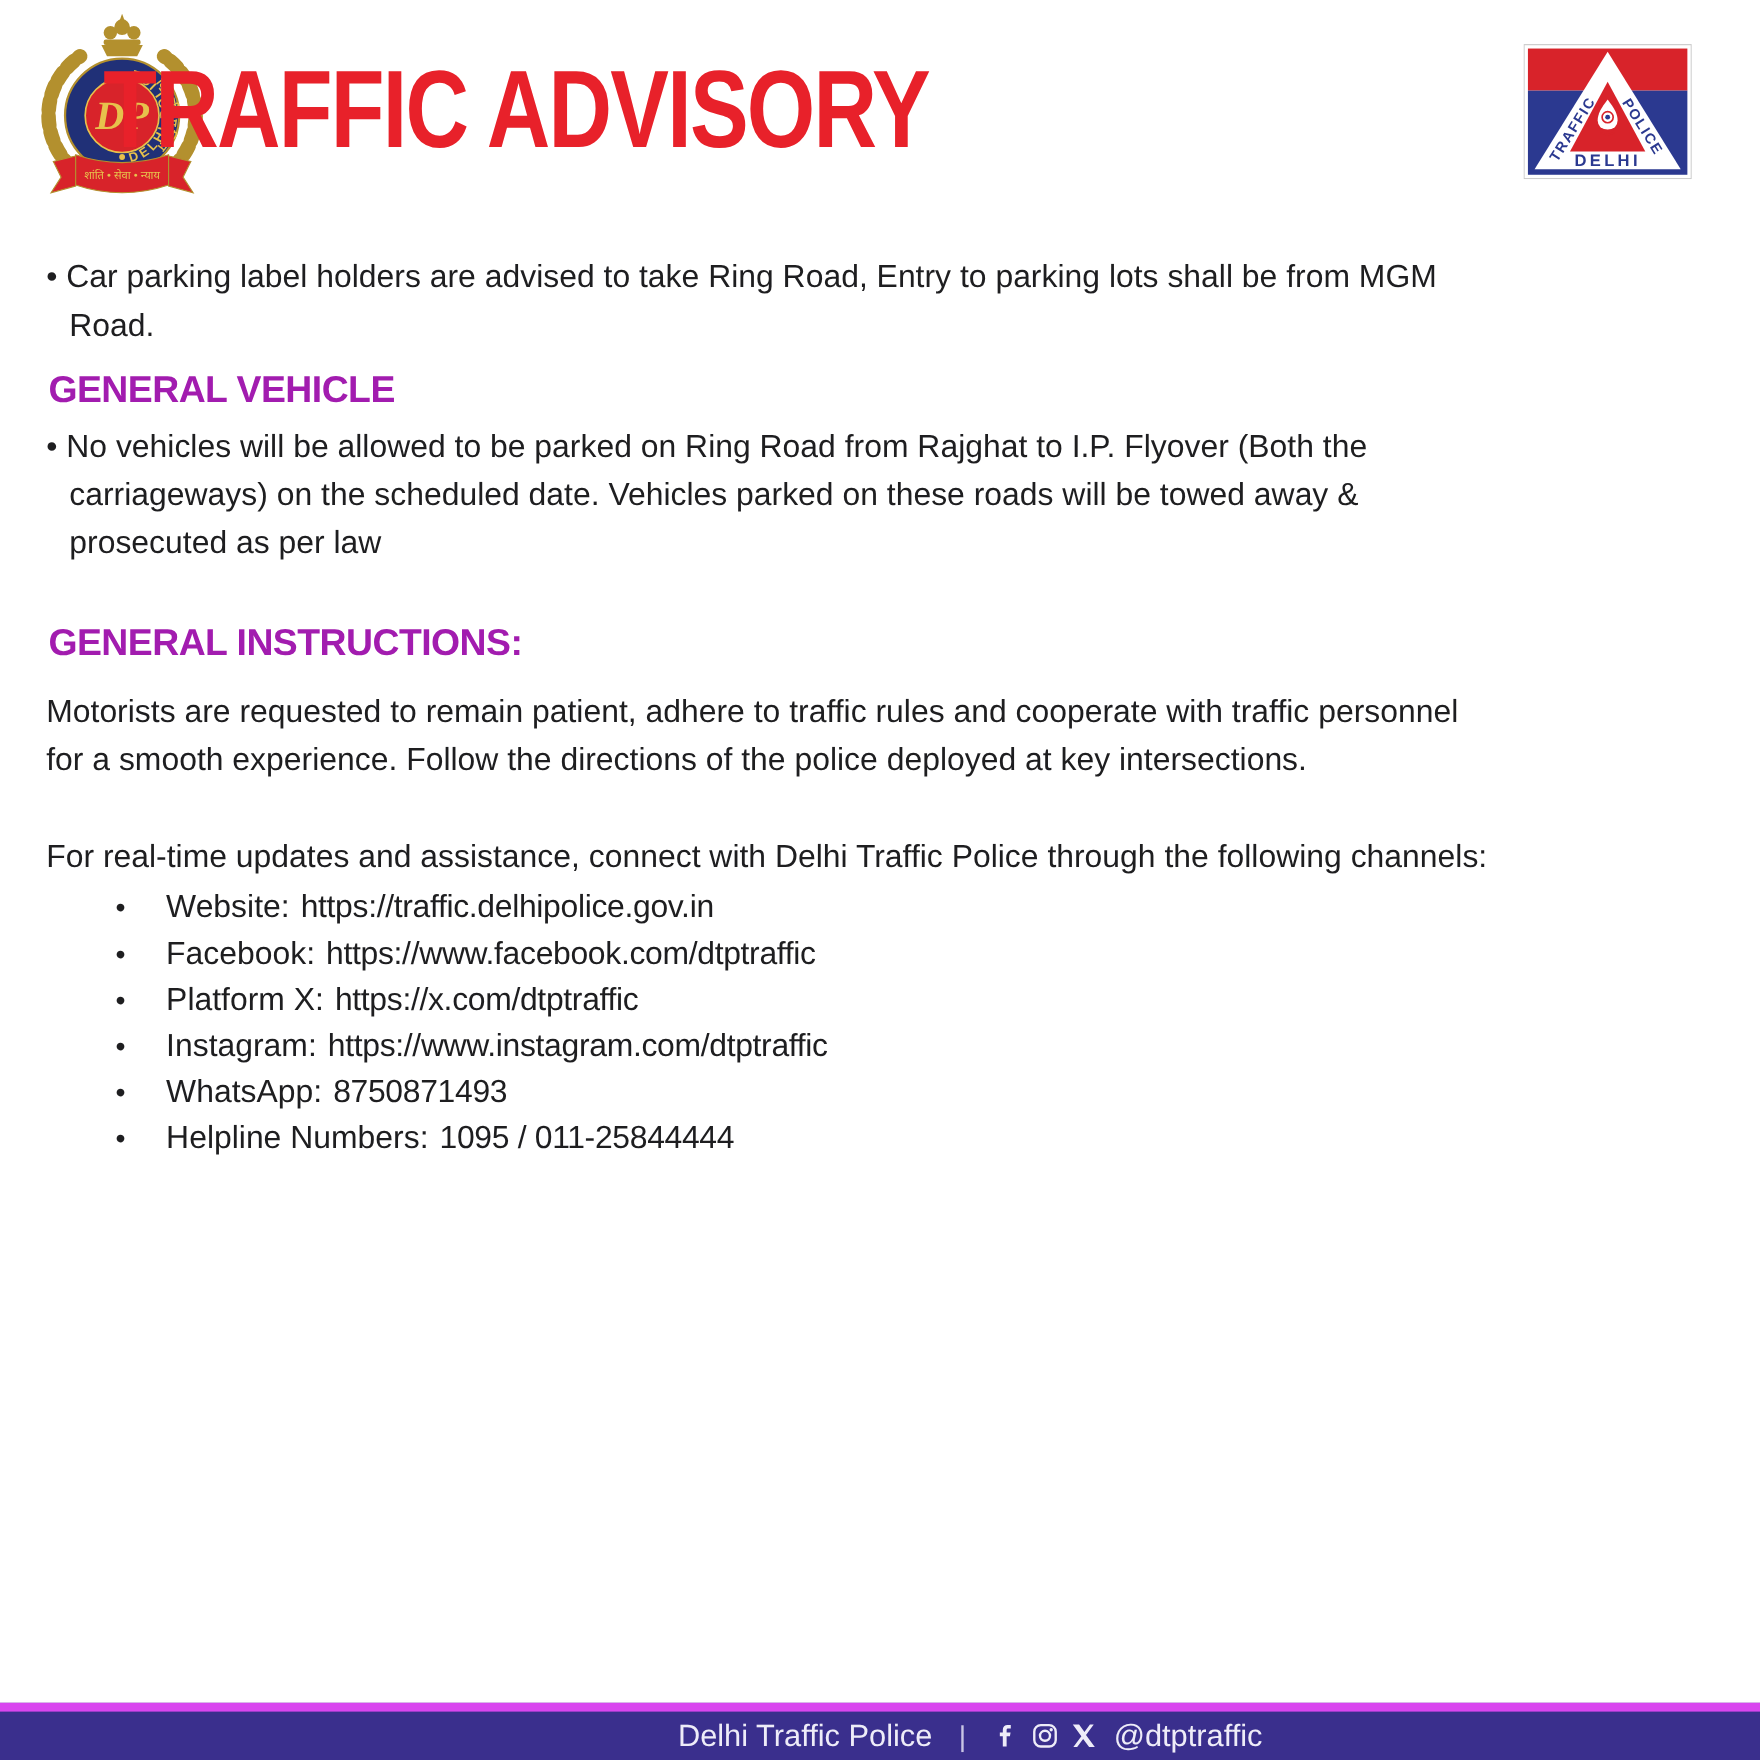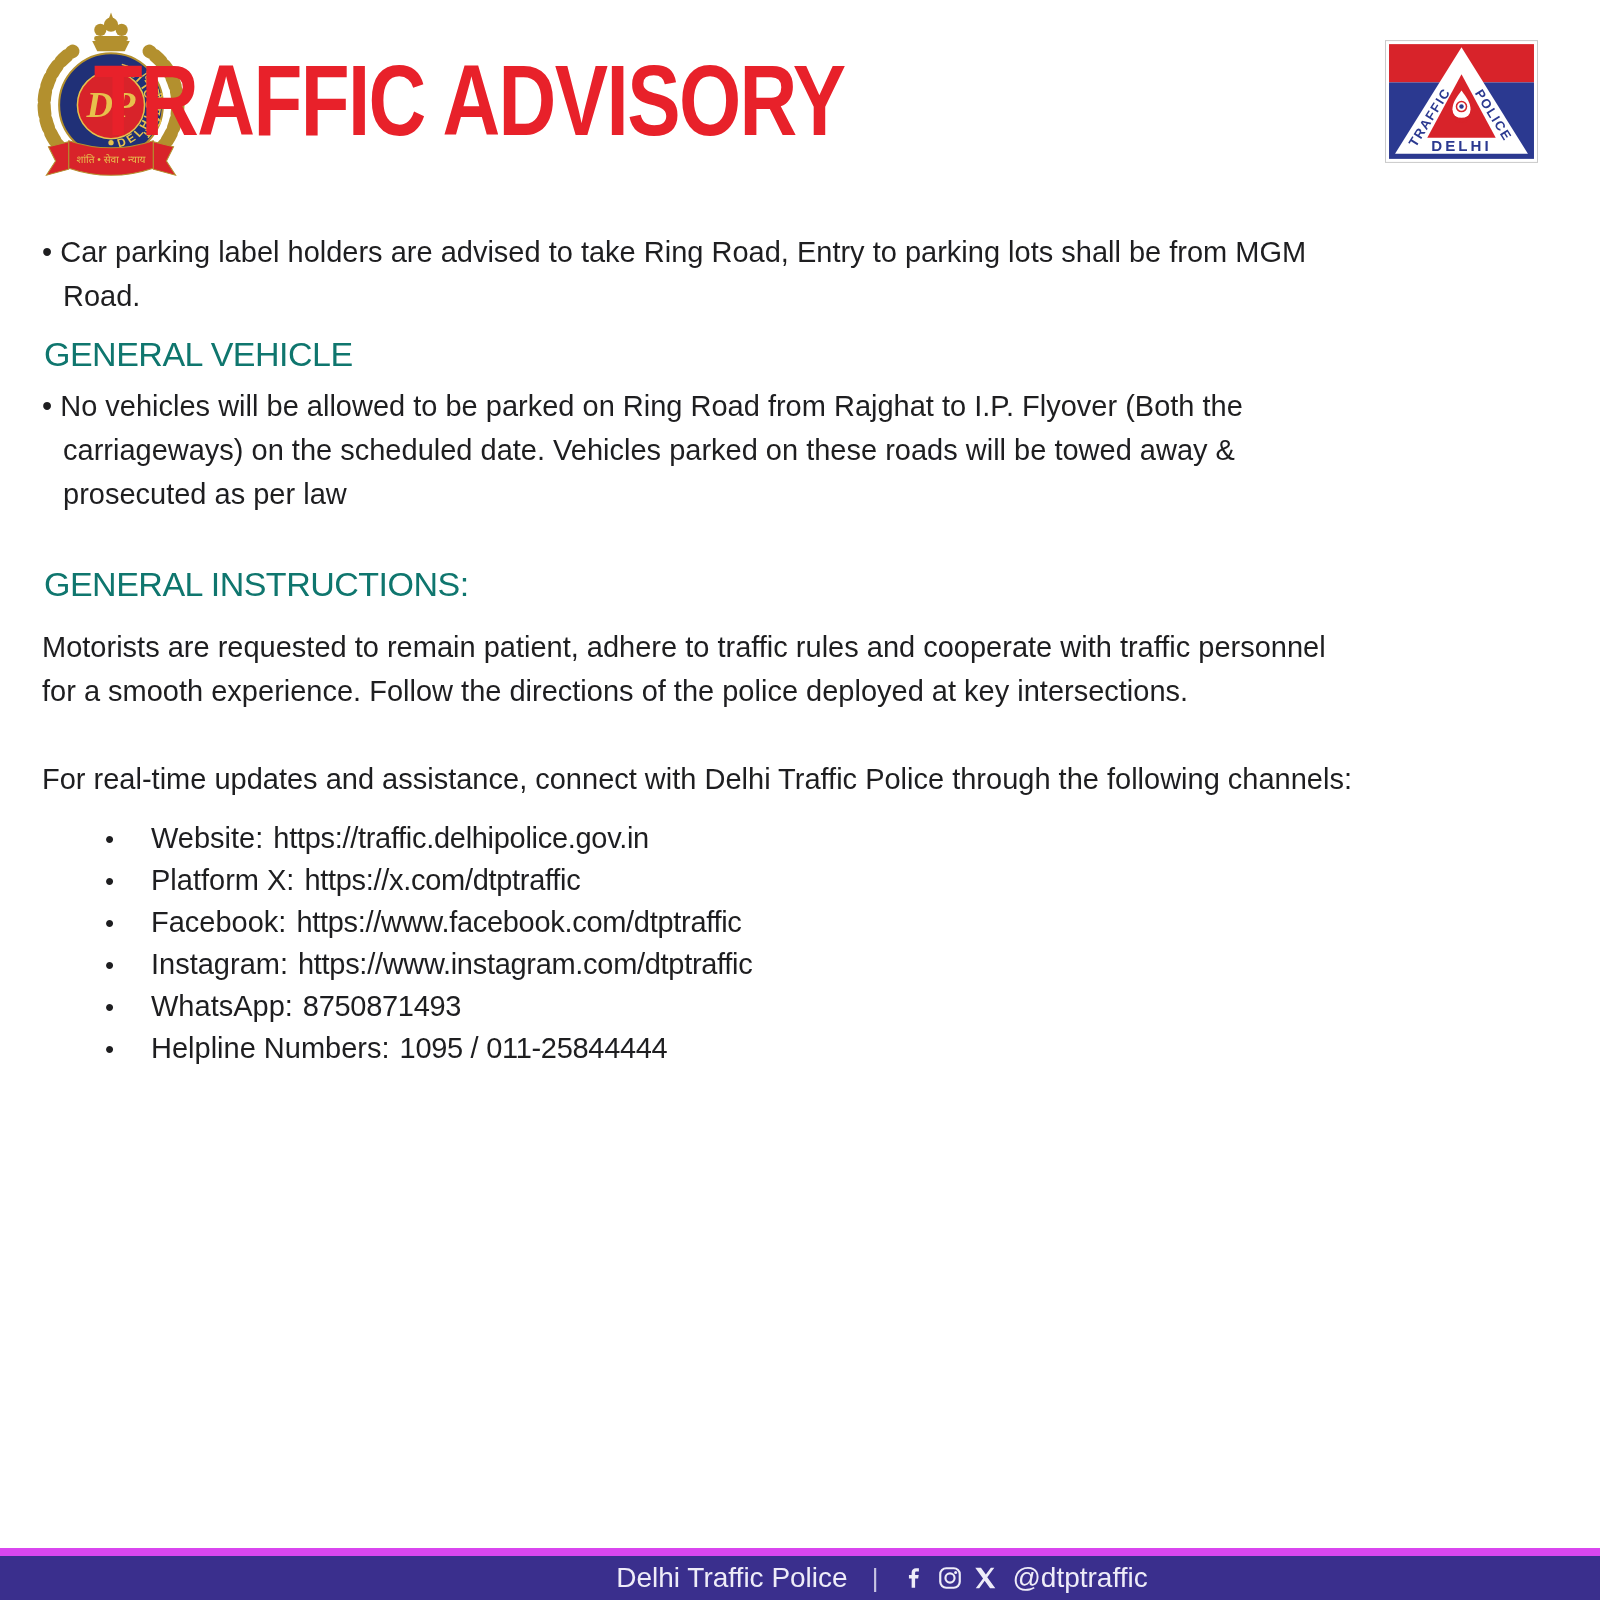--- a/index.html
+++ b/index.html
@@ -17,27 +17,27 @@
   .tp-logo-wrap { position:absolute; right:62px; top:40px; width:153px; height:123px; }
   
   .content {
     position:absolute; left:42px; top:230px; width:1520px;
     font-size:29px; line-height:1.52;
   }
   .prewrap { white-space:pre-wrap; }
   .bullet-para { padding-left:21px; text-indent:-21px; }
   .bullet-para::before { content:"• "; }
   .red-heading {
-    color:#0f766e; font-size:34px; font-weight:normal; letter-spacing:-0.5px;
+    color:#a21caf; font-size:34px; font-weight:bold; letter-spacing:-0.5px;
     line-height:1.2; margin:16px 0 9px 2px;
   }
   .red-heading.second { margin-top:48px; }
   .para-motorists { margin-top:20px; }
   .para-channels { margin-top:44px; }
-  ul.channels { list-style:none; margin:16px 0 0 0; padding:0; }
+  ul.channels { list-style:none; margin:3px 0 0 0; padding:0; }
   ul.channels li { padding-left:63px; line-height:1.45; display:flex; align-items:baseline; }
   ul.channels li::before { content:"•"; display:inline-block; width:46px; font-size:26px; }
   ul.channels .value { font-weight:normal; margin-left:10px; letter-spacing:-0.3px; }
   
   .footer {
     position:absolute; left:0; right:0; bottom:0; height:52px; box-sizing:border-box;
     background:#3a2f8d; border-top:8px solid #d946ef;
     display:flex; align-items:center; justify-content:center;
     color:#eeecf8; font-size:28px;
   }
@@ -134,26 +134,26 @@
 for a smooth experience. Follow the directions of the police deployed at key intersections.</div>
 
     <div class="para-channels">For real-time updates and assistance, connect with Delhi Traffic Police through the following channels:</div>
 
     <ul class="channels">
       <li>
         <span class="label">Website:</span>
         <span class="value">https://traffic.delhipolice.gov.in</span>
       </li>
       <li>
+        <span class="label">Facebook:</span>
+        <span class="value">https://www.facebook.com/dtptraffic</span>
+      </li>
+      <li>
         <span class="label">Platform X:</span>
         <span class="value">https://x.com/dtptraffic</span>
-      </li>
-      <li>
-        <span class="label">Facebook:</span>
-        <span class="value">https://www.facebook.com/dtptraffic</span>
       </li>
       <li>
         <span class="label">Instagram:</span>
         <span class="value">https://www.instagram.com/dtptraffic</span>
       </li>
       <li>
         <span class="label">WhatsApp:</span>
         <span class="value">8750871493</span>
       </li>
       <li>

